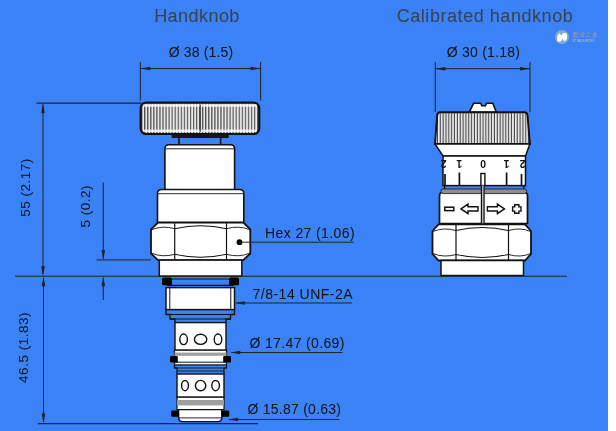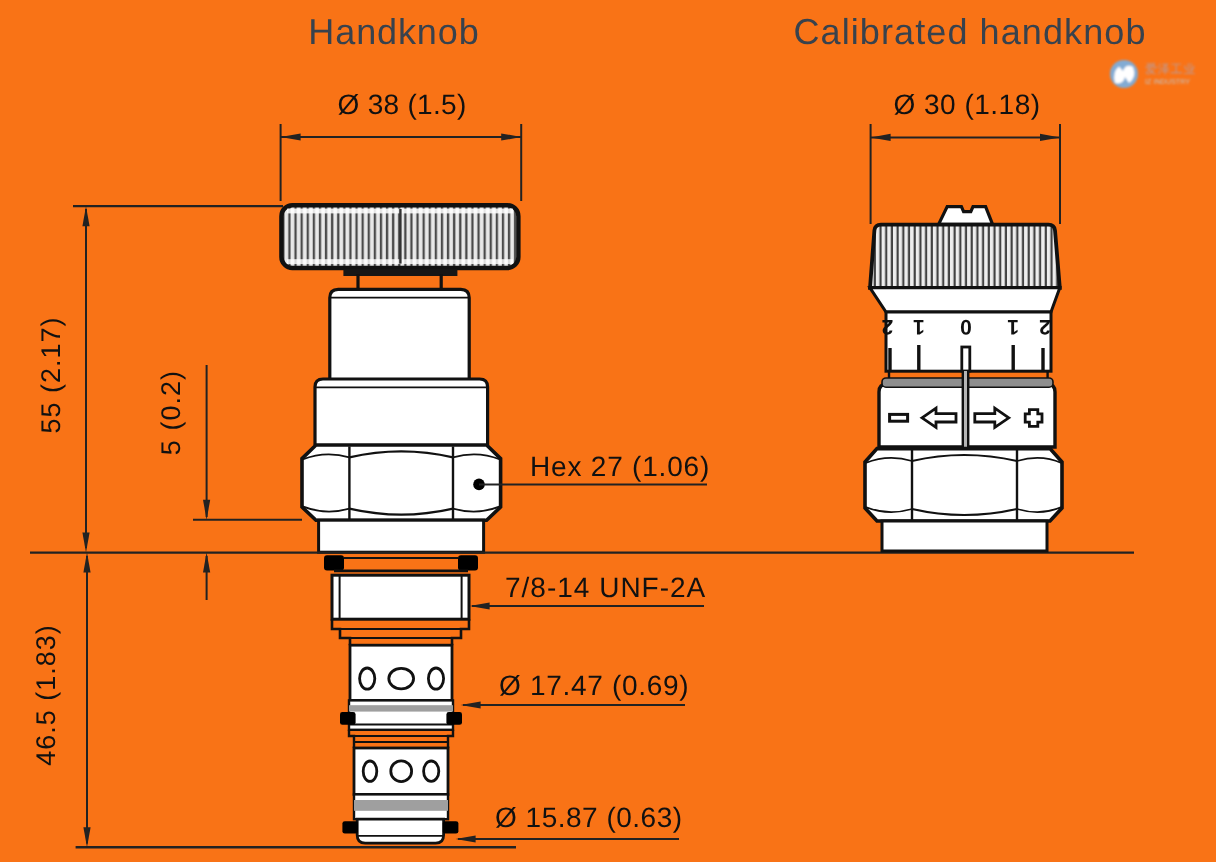--- a/index.html
+++ b/index.html
@@ -1,16 +1,16 @@
 <!DOCTYPE html>
 <html><head>
 <meta charset="utf-8">
 <style>
 html,body{margin:0;padding:0;background:#fff;}
-#wrap{position:relative;width:608px;height:431px;background:#f97316;overflow:hidden;
+#wrap{position:relative;width:608px;height:431px;background:#3b82f6;overflow:hidden;
 font-family:"Liberation Sans",sans-serif;}
 svg text{font-family:"Liberation Sans",sans-serif;}
 </style>
 </head>
 <body>
 <div id="wrap">
 <svg width="616" height="431" viewBox="0 0 616 431">
 <defs>
 <pattern id="kn" width="3.05" height="10" patternUnits="userSpaceOnUse">
   <rect width="3.05" height="10" fill="#e8e8e8"></rect>

